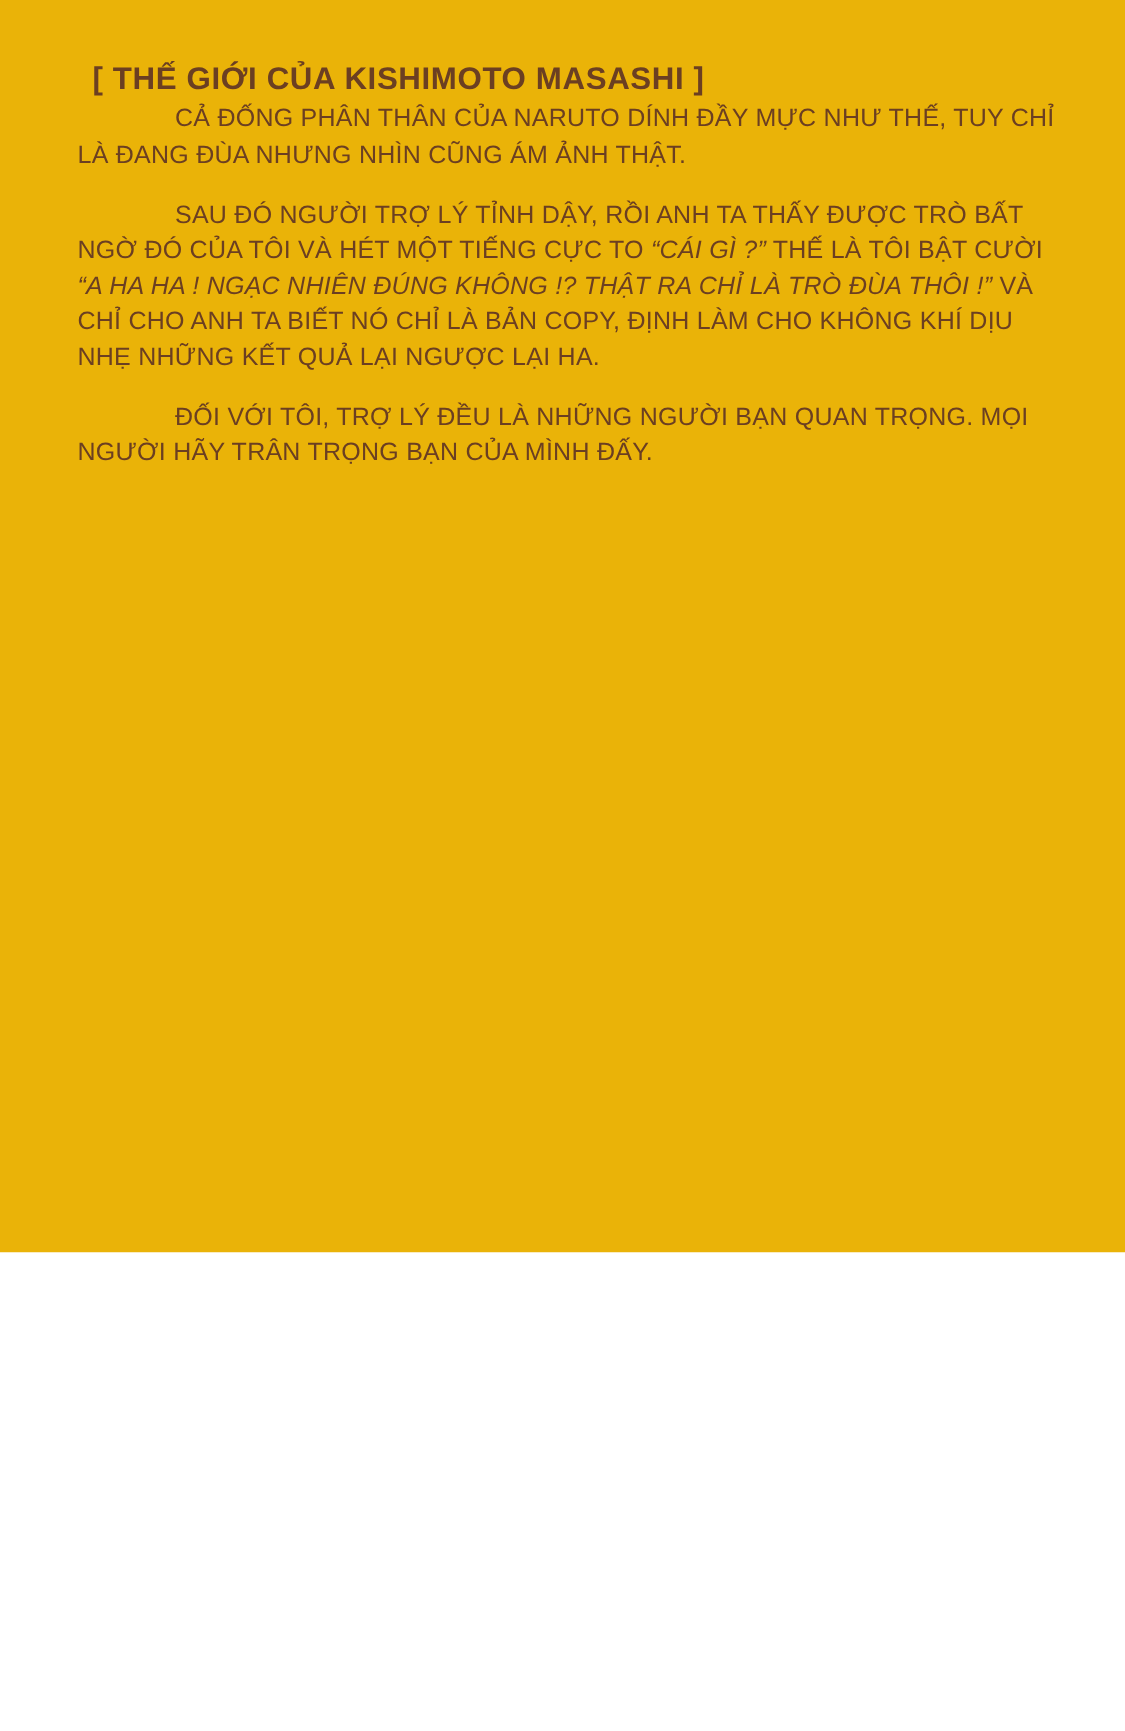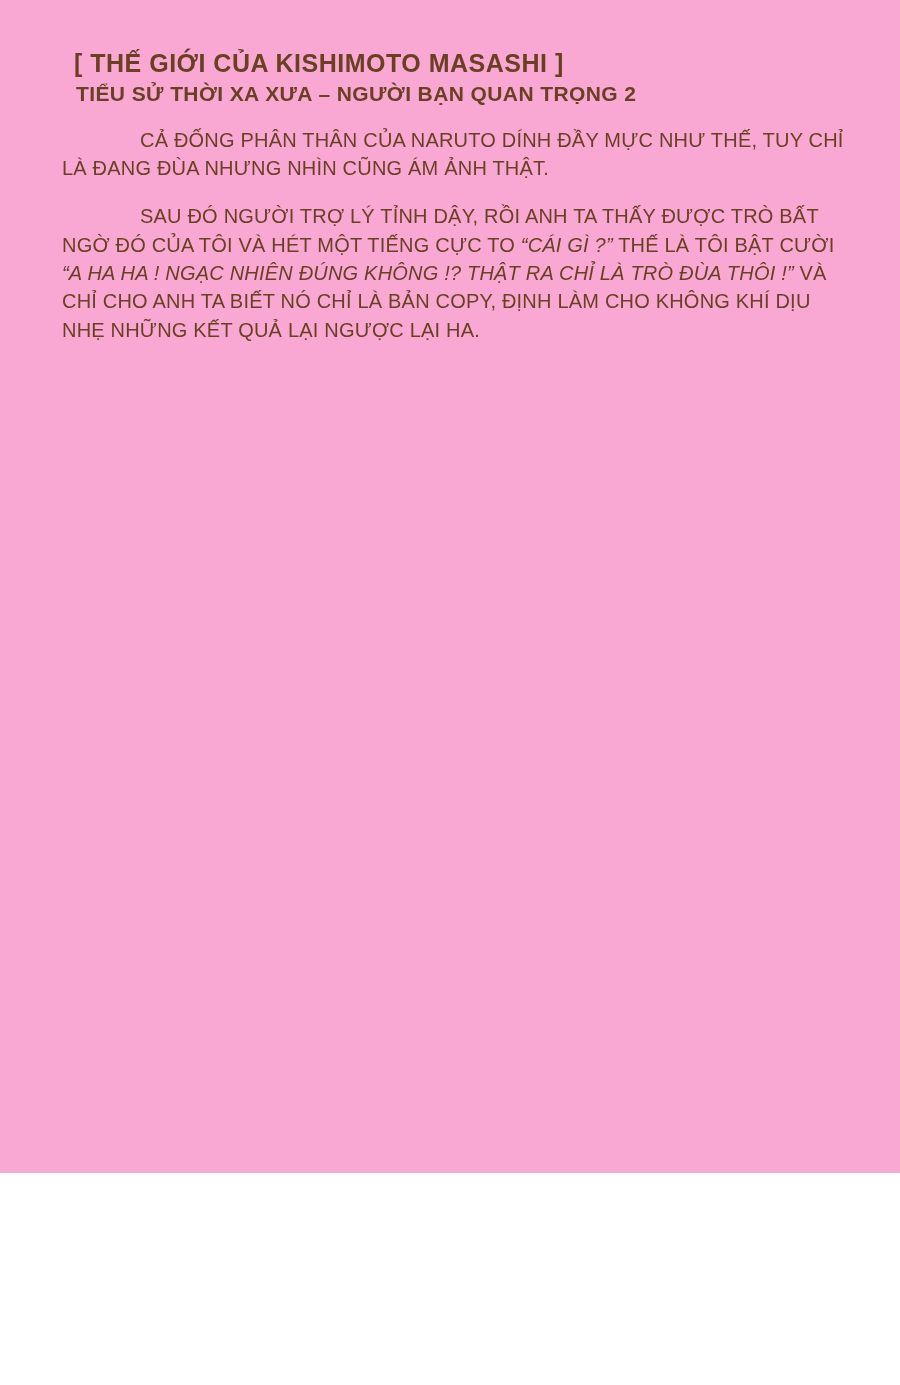--- a/index.html
+++ b/index.html
@@ -3,22 +3,22 @@
 <meta charset="utf-8">
 <style>
   html, body {
     margin: 0;
     padding: 0;
     background: #ffffff;
   }
   .page {
     position: relative;
     width: 900px;
-    height: 1173px;
-    background: #f9a8d4;
+    height: 1002px;
+    background: #eab308;
     overflow: hidden;
     font-family: "Liberation Sans", sans-serif;
   }
   .content {
     position: absolute;
     left: 62px;
     top: 48px;
     width: 790px;
   }
   .title {
@@ -53,19 +53,19 @@
     font-style: italic;
     text-align: right;
   }
 </style>
 </head>
 <body>
 
 <div class="page">
   <div class="content">
     <h1 class="title">[ THẾ GIỚI CỦA KISHIMOTO MASASHI ]</h1>
-    <h2 class="subtitle">TIỂU SỬ THỜI XA XƯA – NGƯỜI BẠN QUAN TRỌNG 2</h2>
     <div id="paragraphs">
         <p class="para"><span>CẢ ĐỐNG PHÂN THÂN CỦA NARUTO DÍNH ĐẦY MỰC NHƯ THẾ, TUY CHỈ LÀ ĐANG ĐÙA NHƯNG NHÌN CŨNG ÁM ẢNH THẬT.</span></p>
         <p class="para"><span>SAU ĐÓ NGƯỜI TRỢ LÝ TỈNH DẬY, RỒI ANH TA THẤY ĐƯỢC TRÒ BẤT NGỜ ĐÓ CỦA TÔI VÀ HÉT MỘT TIẾNG CỰC TO </span><span class="quote">“CÁI GÌ ?”</span><span> THẾ LÀ TÔI BẬT CƯỜI </span><span class="quote">“A HA HA ! NGẠC NHIÊN ĐÚNG KHÔNG !? THẬT RA CHỈ LÀ TRÒ ĐÙA THÔI !”</span><span> VÀ CHỈ CHO ANH TA BIẾT NÓ CHỈ LÀ BẢN COPY, ĐỊNH LÀM CHO KHÔNG KHÍ DỊU NHẸ NHỮNG KẾT QUẢ LẠI NGƯỢC LẠI HA.</span></p>
+        <p class="para"><span>ĐỐI VỚI TÔI, TRỢ LÝ ĐỀU LÀ NHỮNG NGƯỜI BẠN QUAN TRỌNG. MỌI NGƯỜI HÃY TRÂN TRỌNG BẠN CỦA MÌNH ĐẤY.</span></p>
       </div>
   </div>
 </div>
 
 </body></html>

